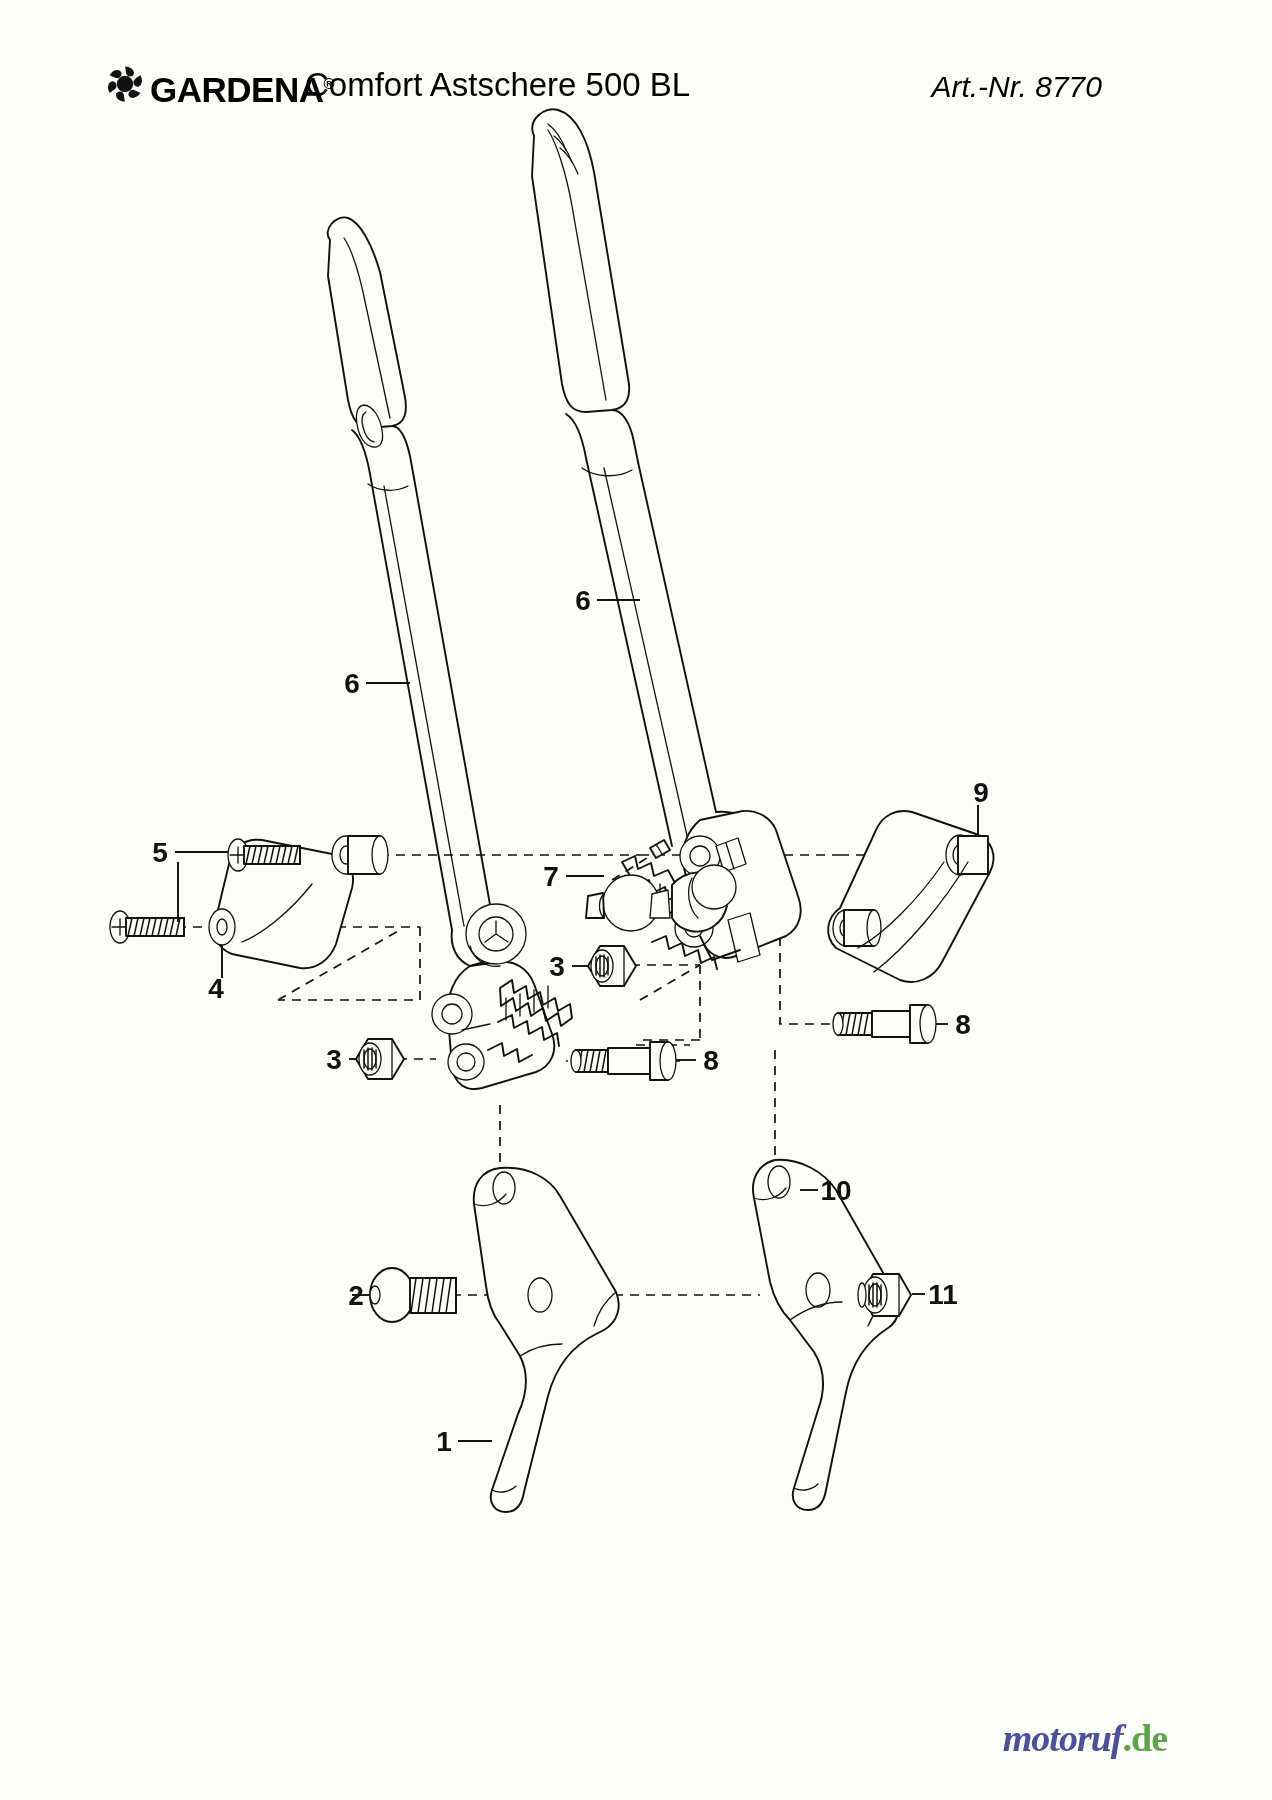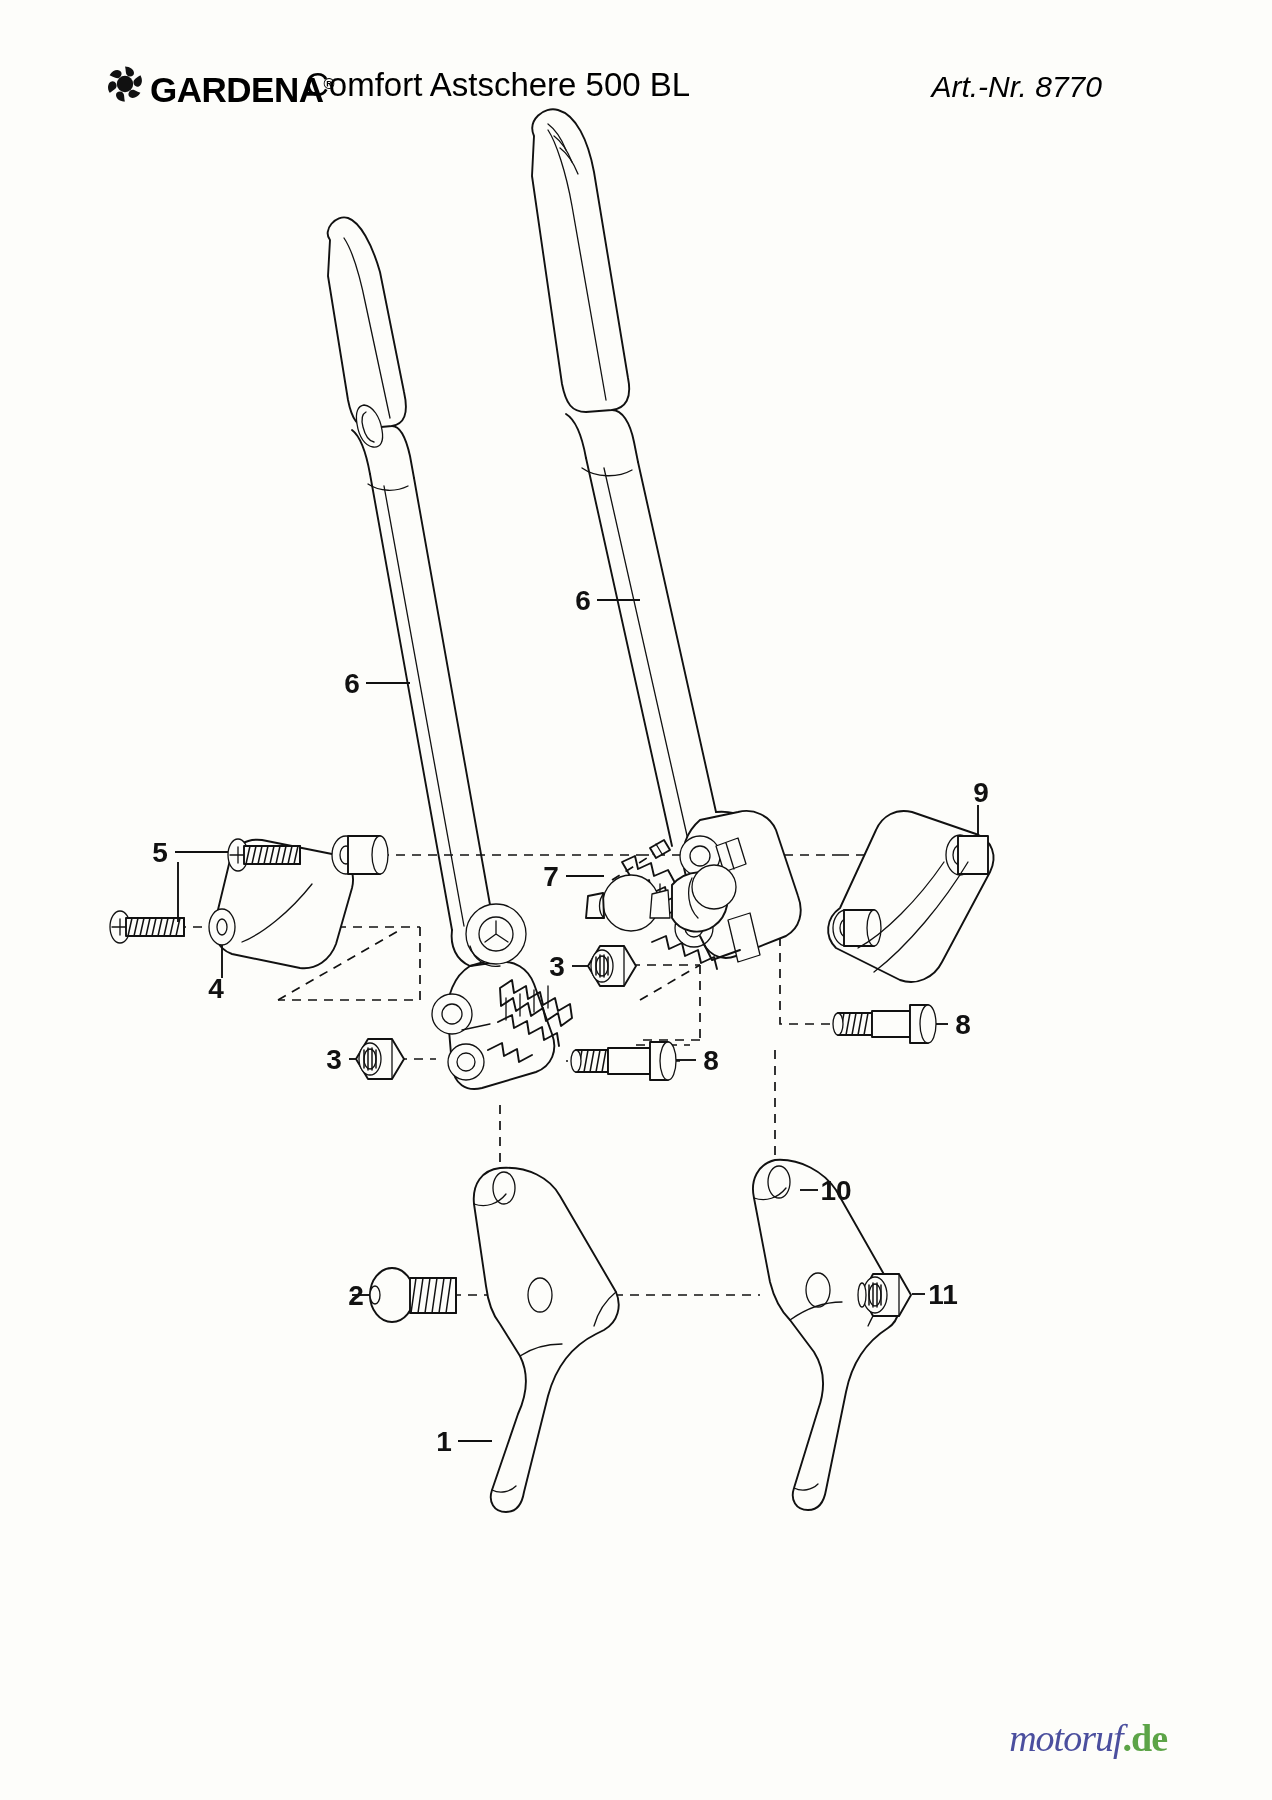--- a/index.html
+++ b/index.html
@@ -44,21 +44,21 @@
   .lead{fill:none;stroke:#111;stroke-width:1.9;stroke-linecap:butt;}
   .thr{fill:none;stroke:#111;stroke-width:1.5;stroke-linecap:round;}
   .callout{font-family:"Liberation Sans", sans-serif;font-size:28px;font-weight:bold;fill:#111;}
 
   
   #watermark{
     position:absolute;right:105px;bottom:42px;
     font-family:"Liberation Serif", serif;
     font-size:38px;line-height:40px;white-space:nowrap;
   }
-  .wm-a{color:#4b4f9e;font-style:italic;font-weight:normal;letter-spacing:-1px;text-align:center;}
+  .wm-a{color:#4b4f9e;font-style:italic;font-weight:bold;letter-spacing:-1px;text-align:center;}
   .wm-b{color:#5ca447;font-weight:bold;letter-spacing:-1px;}
 </style>
 </head>
 <body>
 
 <div id="page">
 
   <div id="header">
 
     <div id="logo-mark">

